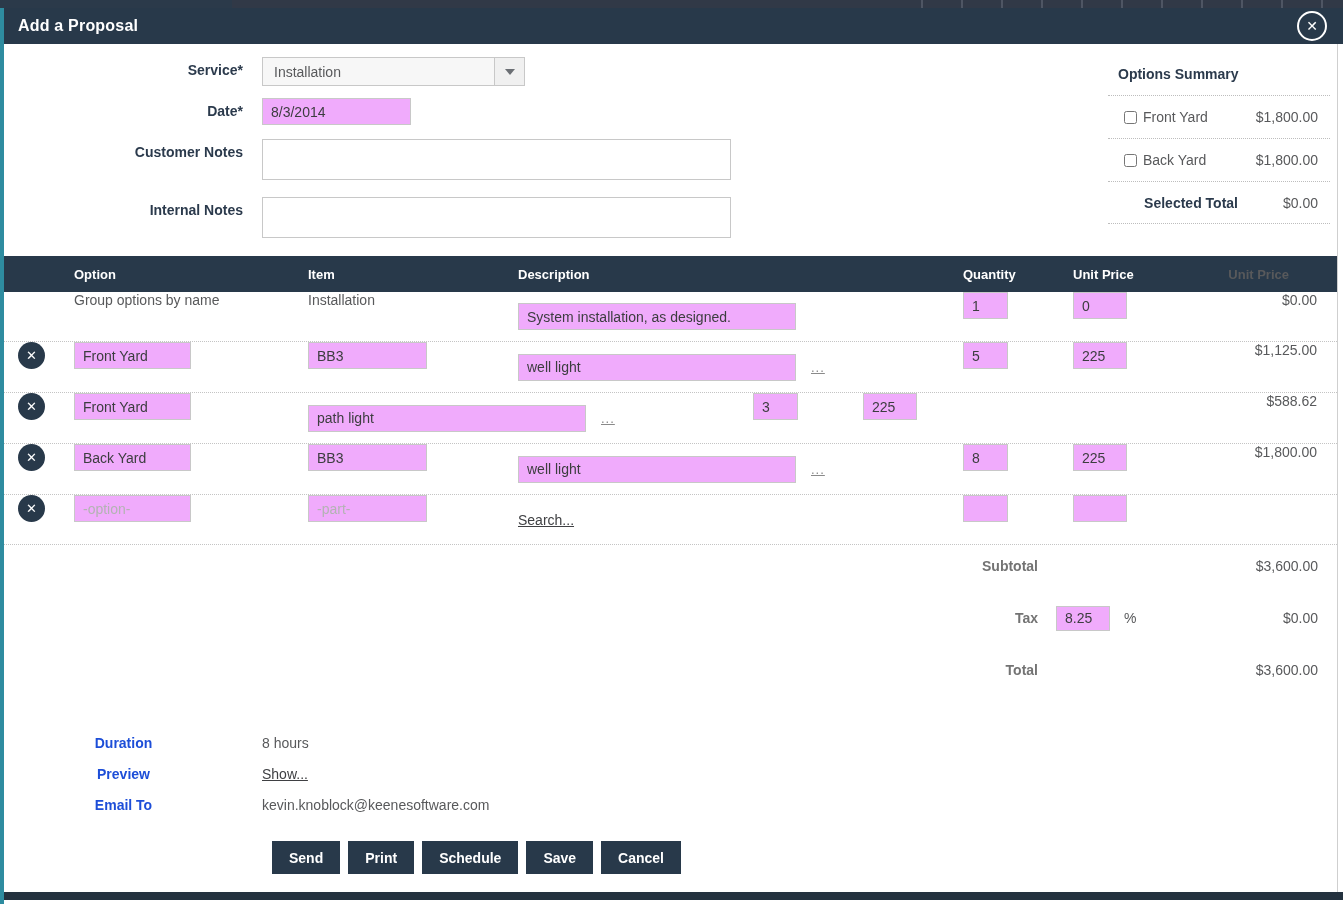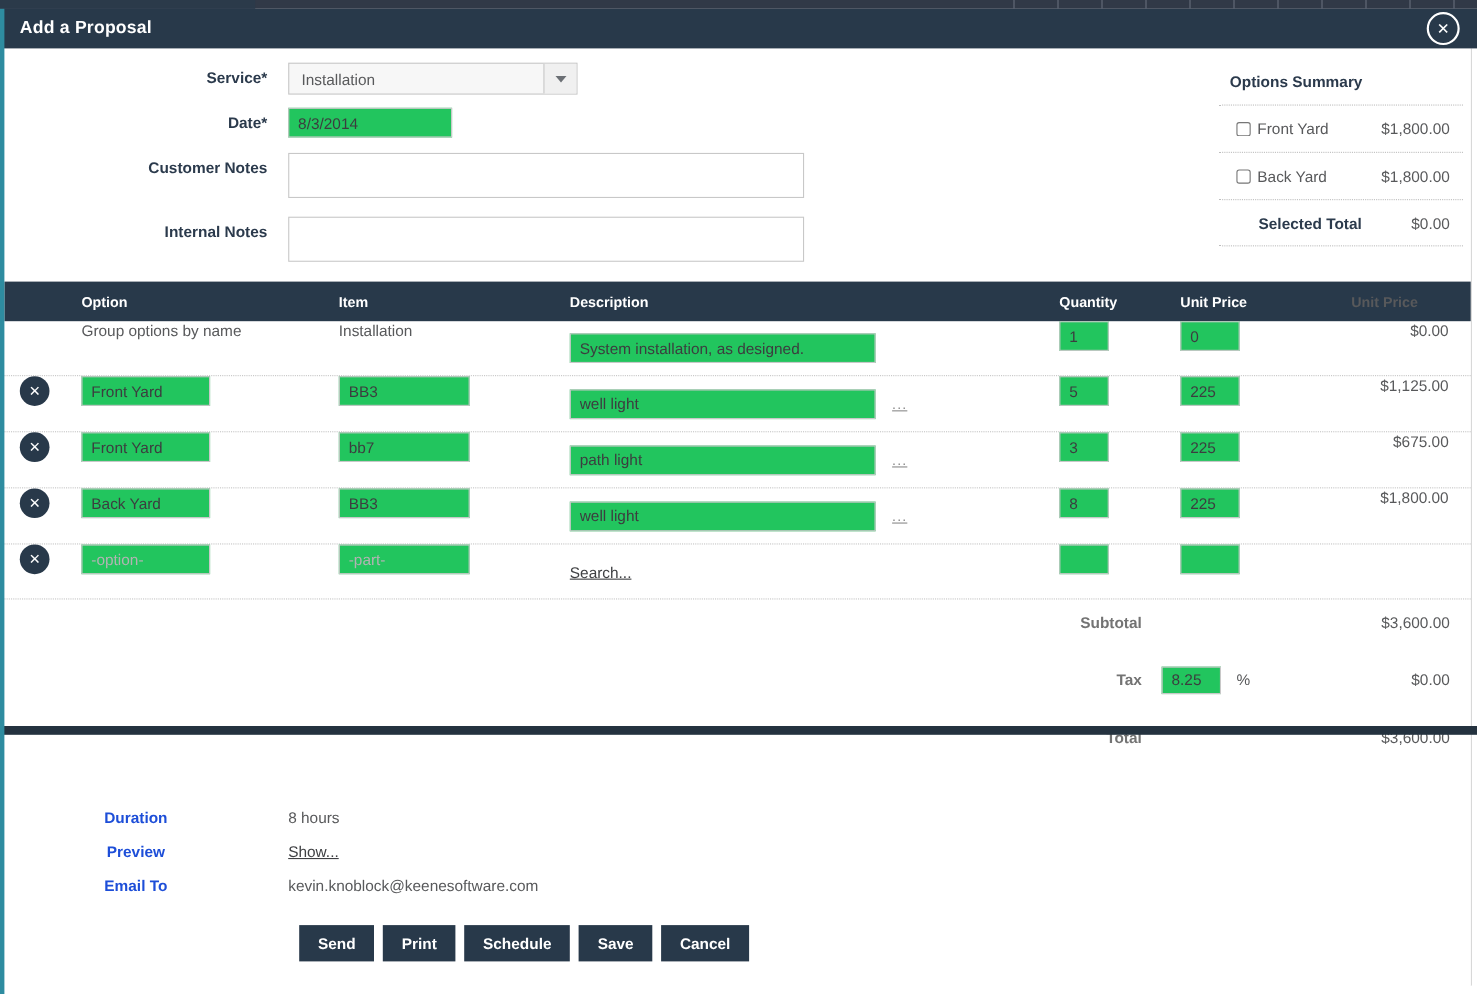--- a/index.html
+++ b/index.html
@@ -3,21 +3,21 @@
 <meta charset="utf-8">
 <style>
   * { box-sizing: border-box; margin: 0; padding: 0; }
   html, body { width: 1343px; height: 904px; overflow: hidden; }
   body {
     font-family: "Liberation Sans", "DejaVu Sans", sans-serif;
     font-size: 14px;
     color: #58595b;
     background: #ffffff;
   }
-  .page { position: relative; width: 1343px; height: 668px; background: #fff; }
+  .page { position: relative; width: 1343px; height: 900px; background: #fff; }
 
   
   .top-strip { position: absolute; top: 0; left: 0; width: 1343px; height: 8px; background: #313947; }
   .top-strip .seg-left { position: absolute; left: 0; top: 0; width: 232px; height: 8px; background: #2b3a4a; }
   .top-strip .seg-ticks { position: absolute; right: 0; top: 0; width: 460px; height: 8px;
     background: repeating-linear-gradient(90deg, transparent 0 38px, #6b7280 38px 40px); opacity: .5; }
   .bottom-strip { position: absolute; bottom: 0; left: 0; width: 1343px; height: 8px; background: #24323f; }
   .left-accent { position: absolute; left: 0; top: 8px; width: 4px; height: 896px; background: #2e8CA0; z-index: 5; }
   .right-border { position: absolute; top: 44px; left: 1337px; width: 1px; height: 852px; background: #cfcfcf; }
 
@@ -55,21 +55,21 @@
   }
   .fake-select .sel-value { padding-left: 11px; color: #58595b; }
   .fake-select .sel-arrow-box {
     width: 30px; height: 27px; border-left: 1px solid #c8c8c8; background: #f0f0f0;
     display: flex; align-items: center; justify-content: center;
   }
   .sel-arrow { width: 0; height: 0; border-left: 5px solid transparent; border-right: 5px solid transparent; border-top: 6px solid #6b6f74; }
 
   input[type=text] {
     font-family: "Liberation Sans", "DejaVu Sans", sans-serif; font-size: 14px; color: #3c3d3f;
-    border: 1px solid #c8c8c8; height: 27px; padding: 0 8px; outline: none; background: #22c55e;
+    border: 1px solid #c8c8c8; height: 27px; padding: 0 8px; outline: none; background: #f0abfc;
   }
   input::placeholder { color: #b3b3b3; }
   .date-input { width: 149px; }
   textarea {
     font-family: "Liberation Sans", "DejaVu Sans", sans-serif; font-size: 14px; color: #3c3d3f;
     border: 1px solid #c8c8c8; width: 469px; height: 41px; padding: 4px 8px; outline: none; resize: none;
   }
 
   
   .options-summary { position: absolute; top: 22px; right: 7px; width: 222px; }
@@ -238,28 +238,27 @@
         <span class="c-qty"><input type="text" class="qty-input" value="5" style=""></span>
         <span class="c-price"><input type="text" class="price-input" value="225" style=""></span>
         <span class="c-total">$1,125.00</span>
       </div>
 
       <div class="trow item-row">
         <span class="c-del">
             <span class="del-btn">✕</span>
           </span>
         <span class="c-opt"><input type="text" class="opt-input" value="Front Yard" style=""></span>
-        <span class="c-item"><input type="text" class="item-input" value="bb7" style=""></span>
         <span class="c-desc">
           <input type="text" class="desc-input" value="path light" style="">
           <span class="more-link">...</span>
         </span>
         <span class="c-qty"><input type="text" class="qty-input" value="3" style=""></span>
         <span class="c-price"><input type="text" class="price-input" value="225" style=""></span>
-        <span class="c-total">$675.00</span>
+        <span class="c-total">$588.62</span>
       </div>
 
       <div class="trow item-row">
         <span class="c-del">
             <span class="del-btn">✕</span>
           </span>
         <span class="c-opt"><input type="text" class="opt-input" value="Back Yard" style=""></span>
         <span class="c-item"><input type="text" class="item-input" value="BB3" style=""></span>
         <span class="c-desc">
           <input type="text" class="desc-input" value="well light" style="">

